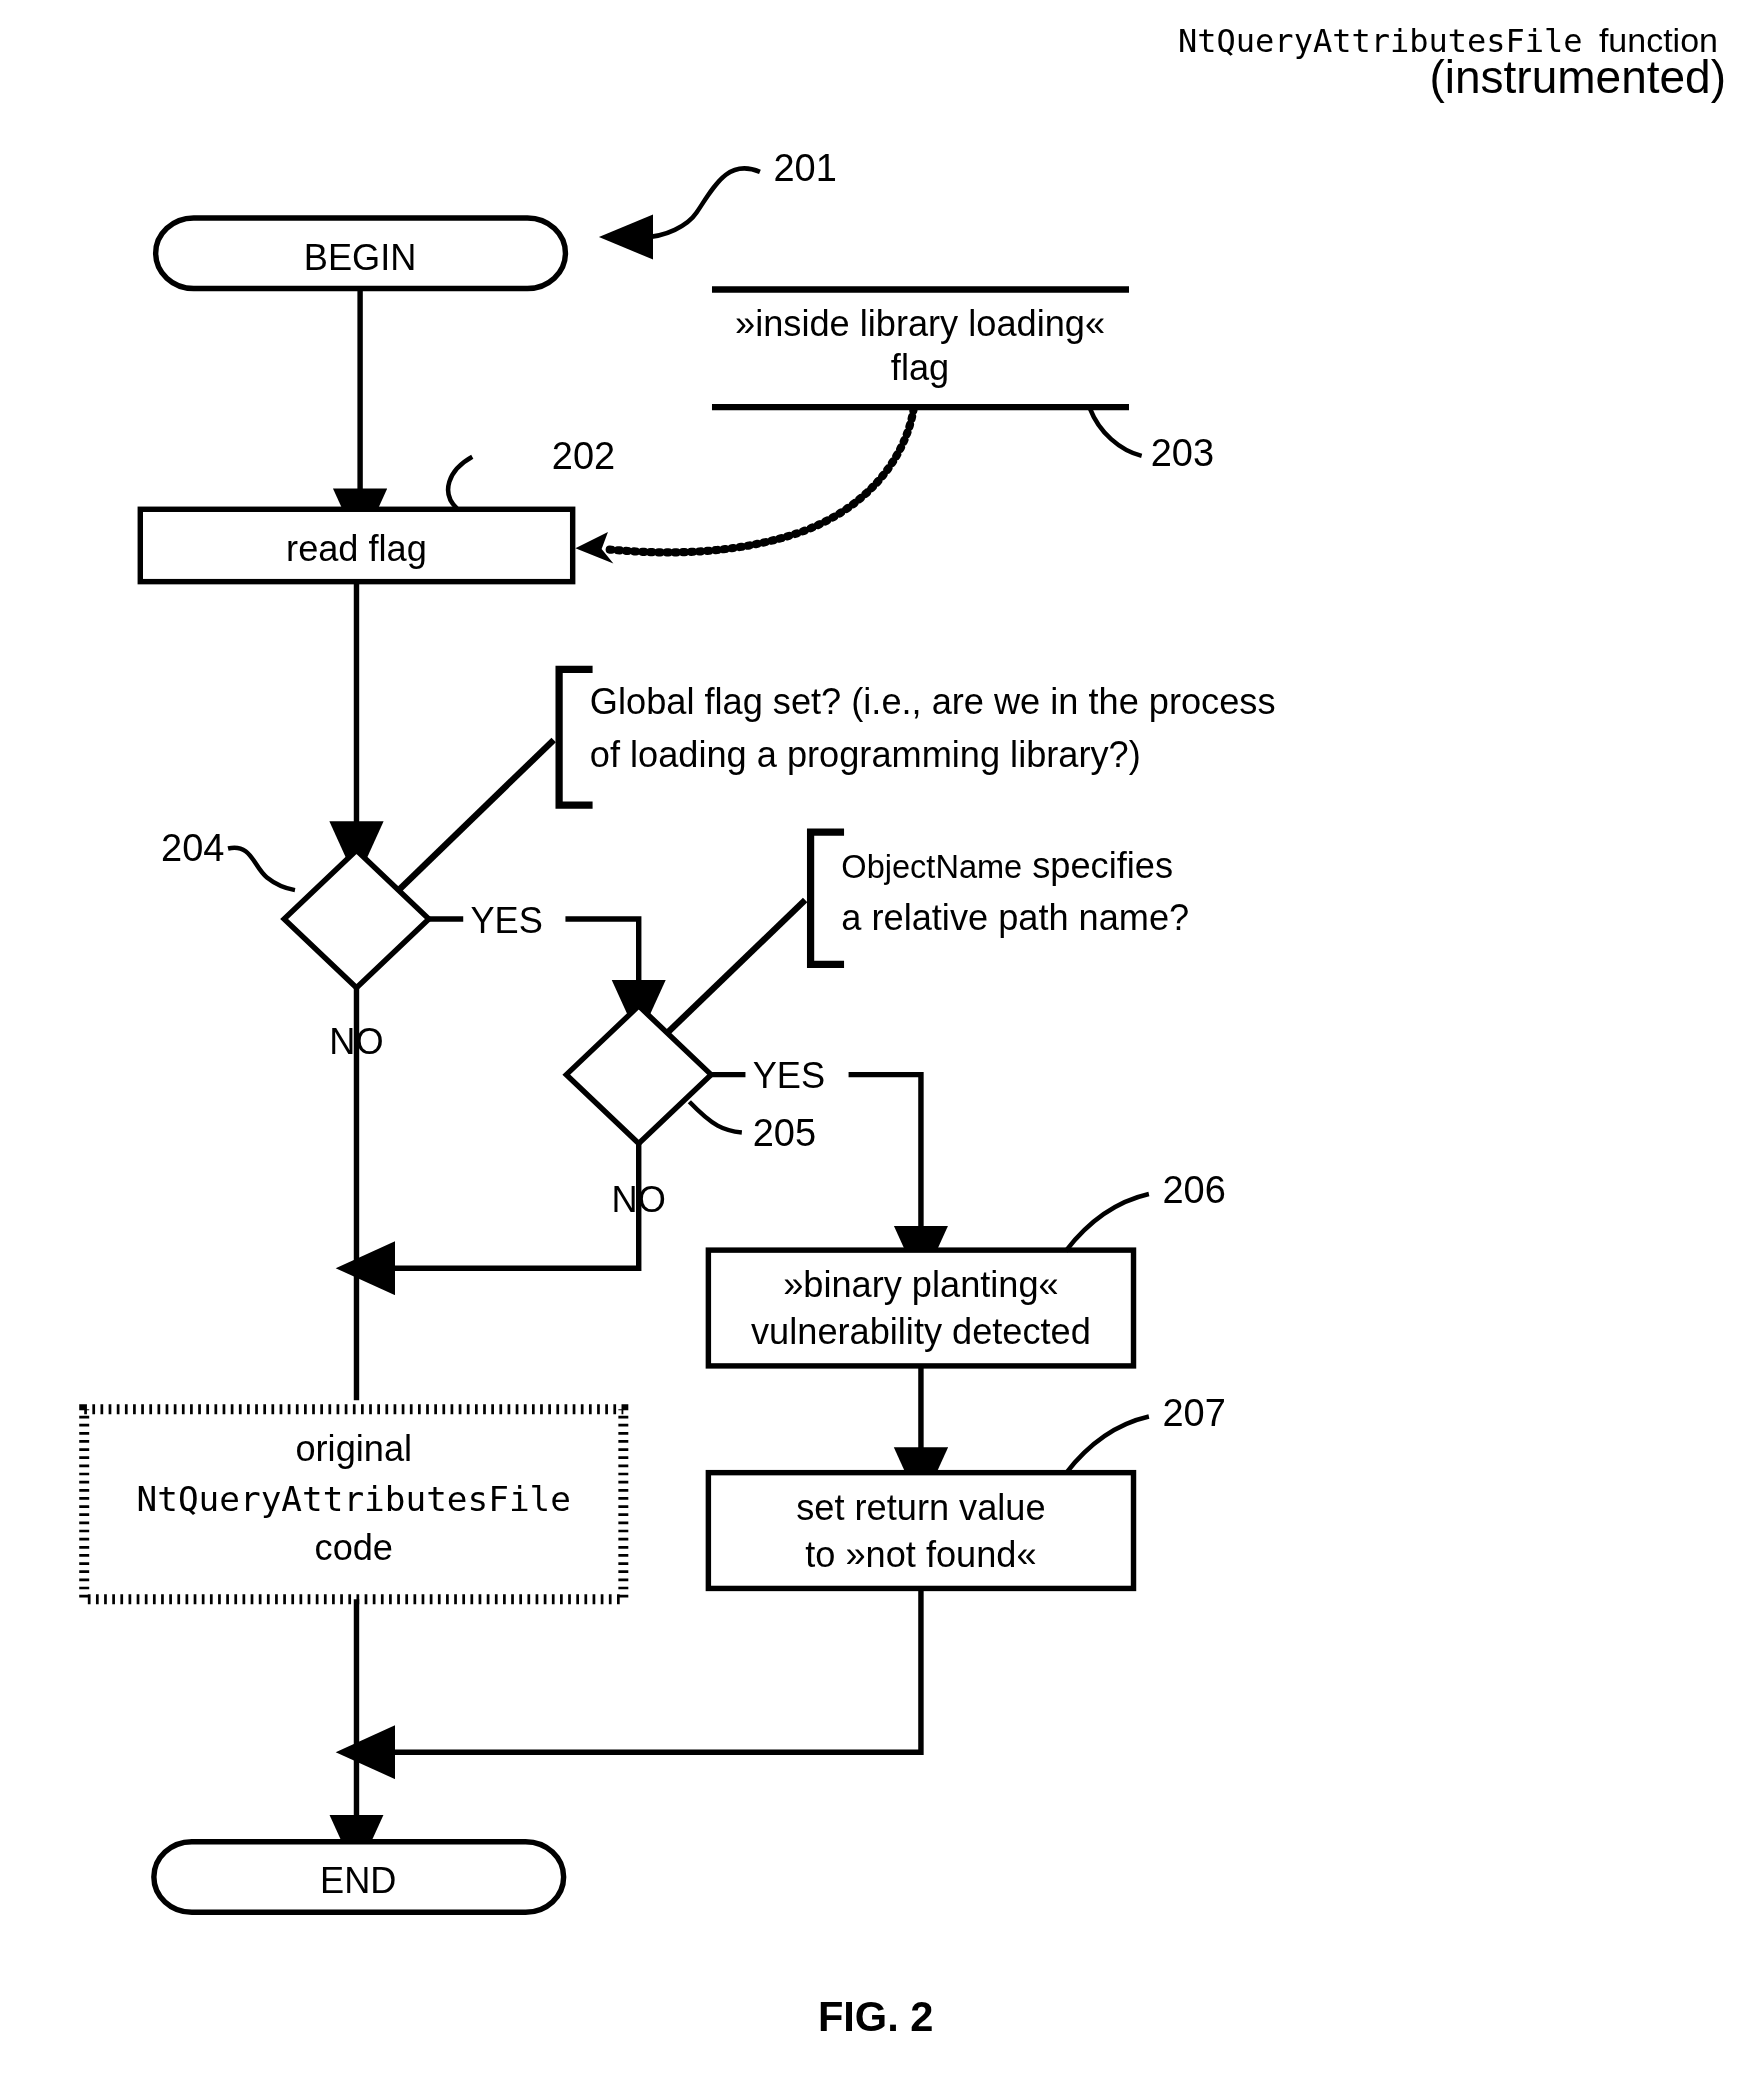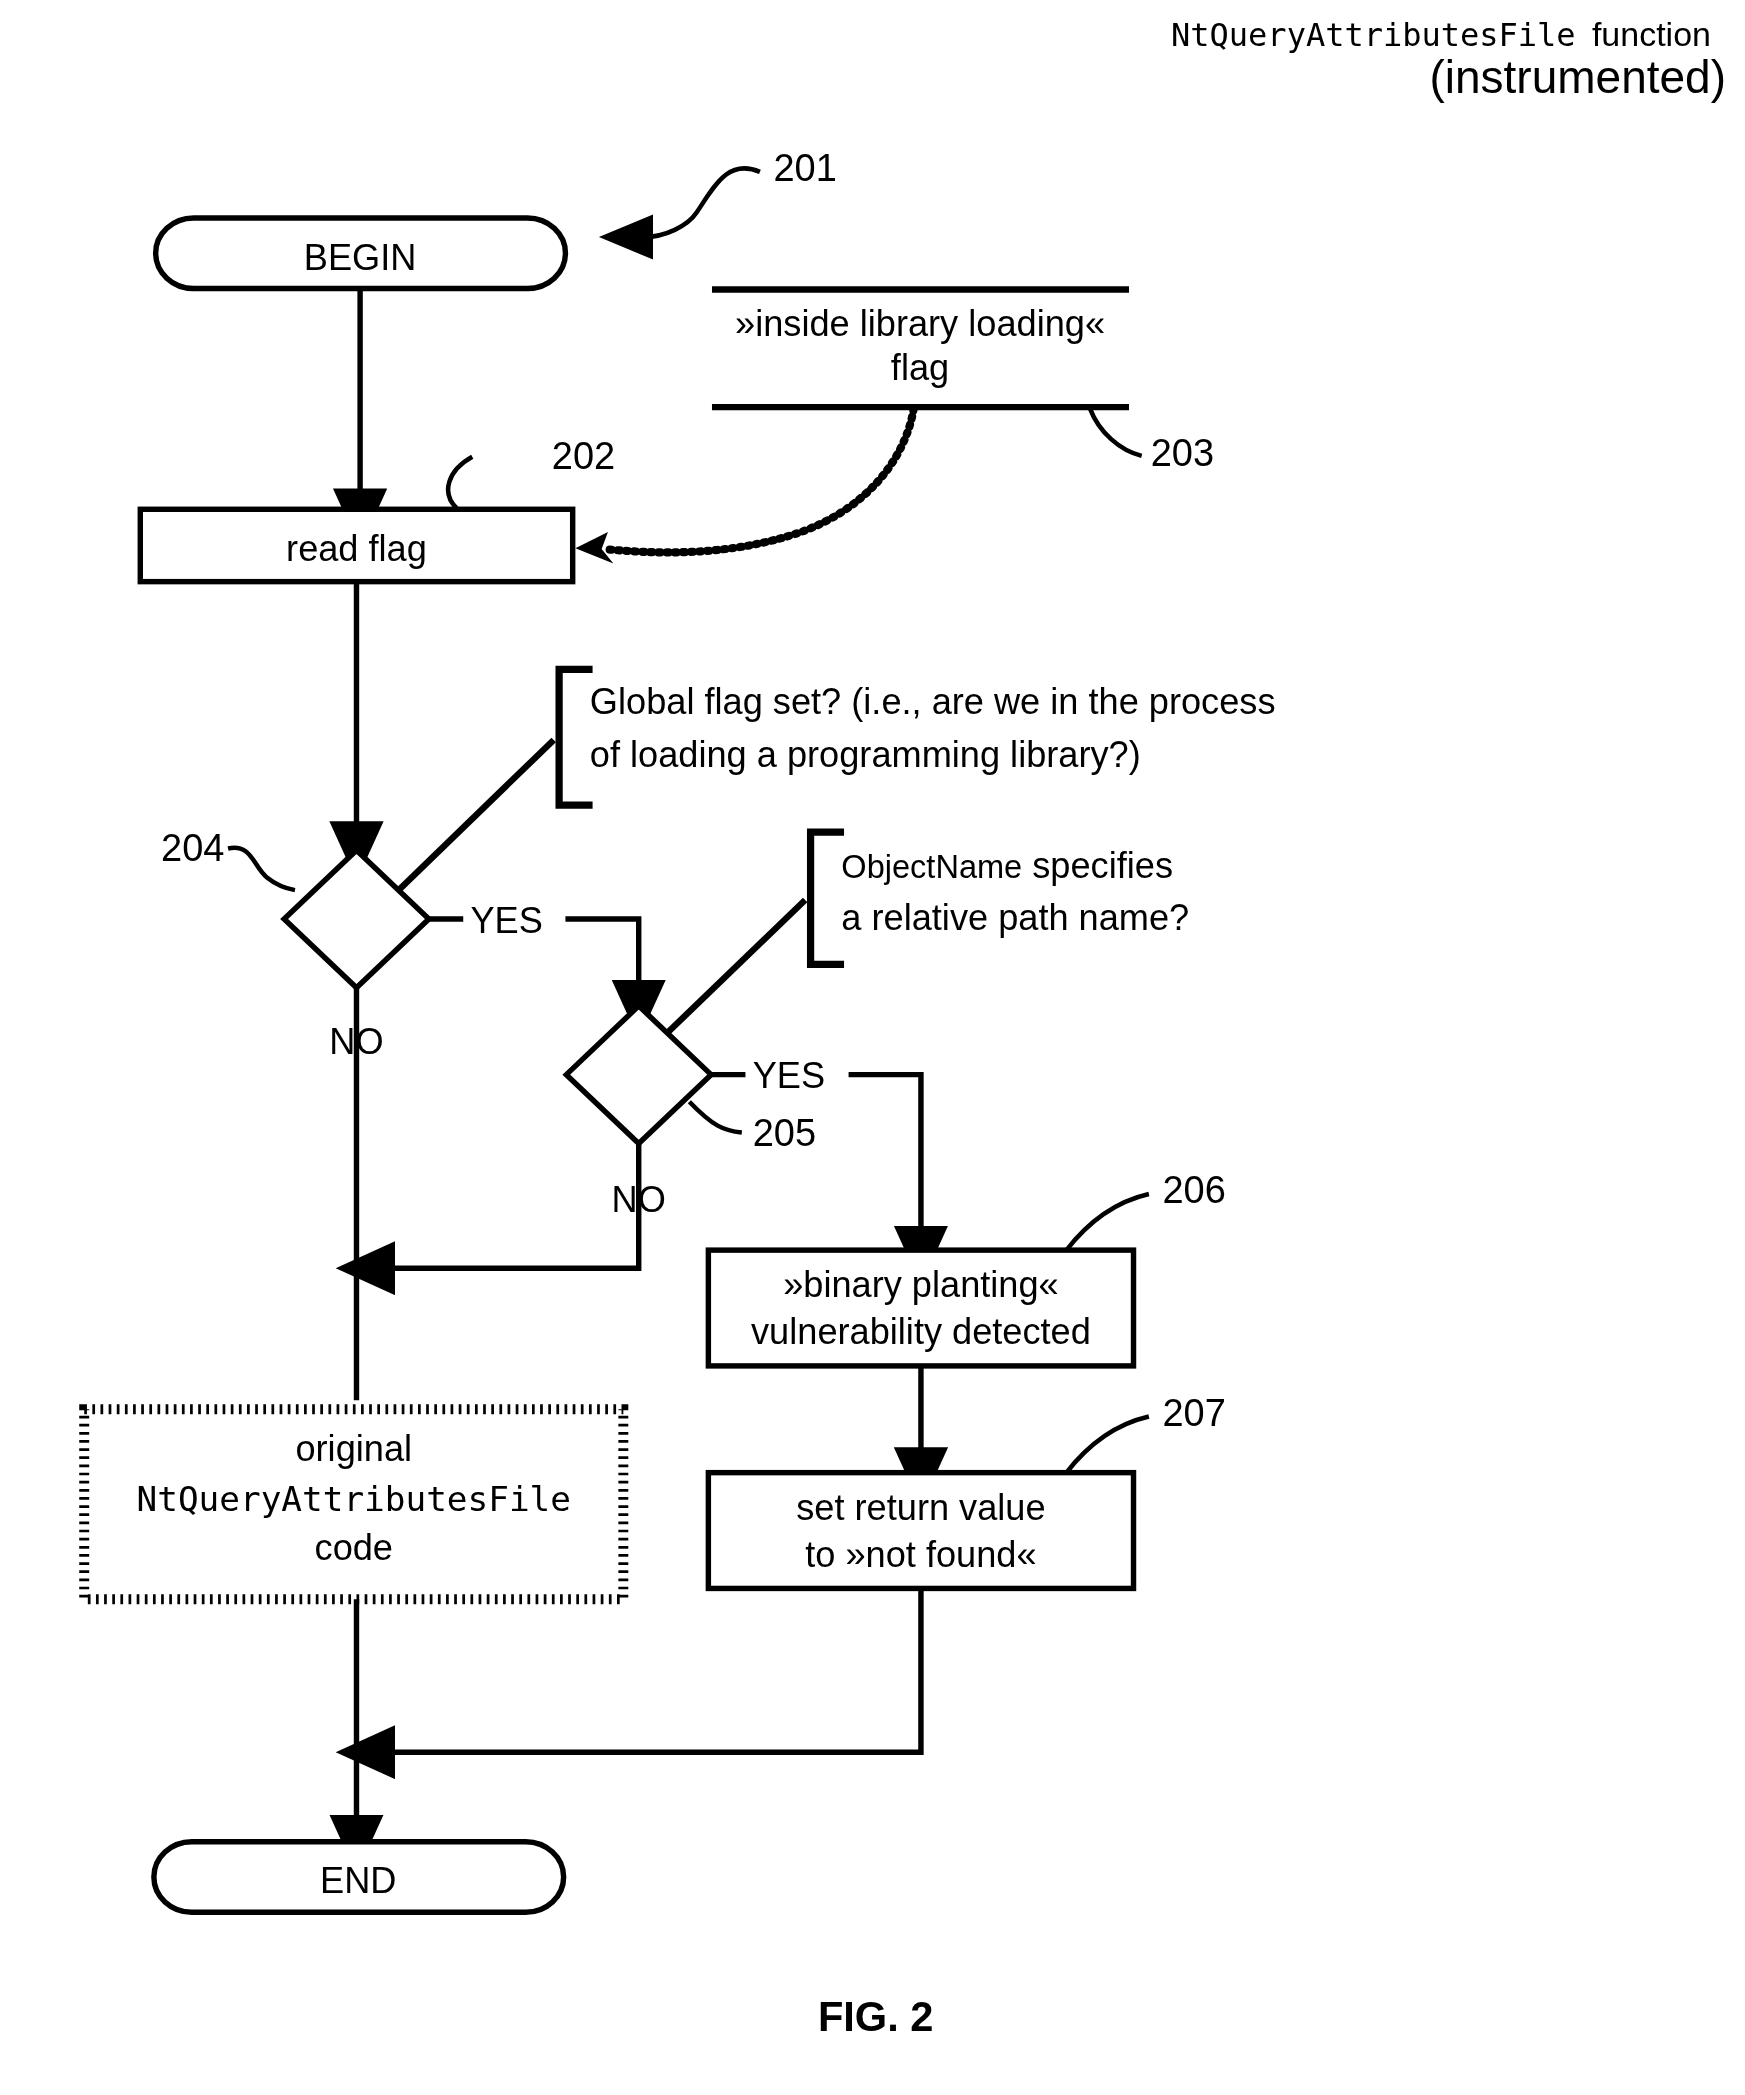--- a/index.html
+++ b/index.html
@@ -15,23 +15,23 @@
     font-family: "Liberation Sans", sans-serif;
     overflow: hidden;
   }
   .hdr {
     position: absolute;
     text-align: right;
     color: #000;
   }
   #hdr-line1 {
     top: 12.7px;
-    right: 35px;
+    right: 28px;
     font-size: 34px;
-    line-height: 43px;
+    line-height: 54px;
     white-space: nowrap;
   }
   #hdr-line2 {
     top: 56px;
     right: 20px;
     font-size: 46px;
     line-height: 43px;
     white-space: nowrap;
   }
   .mono {

